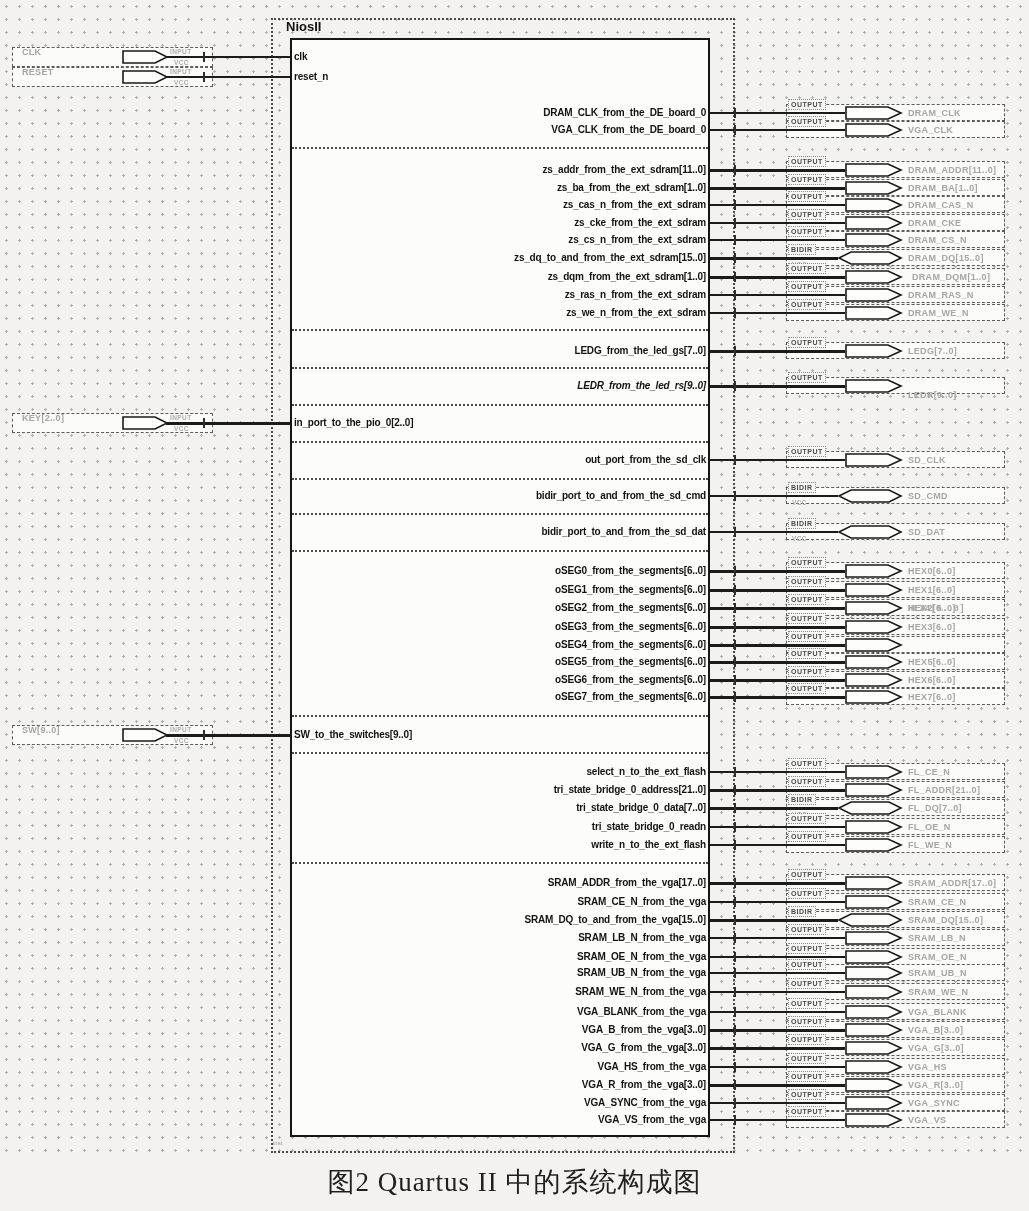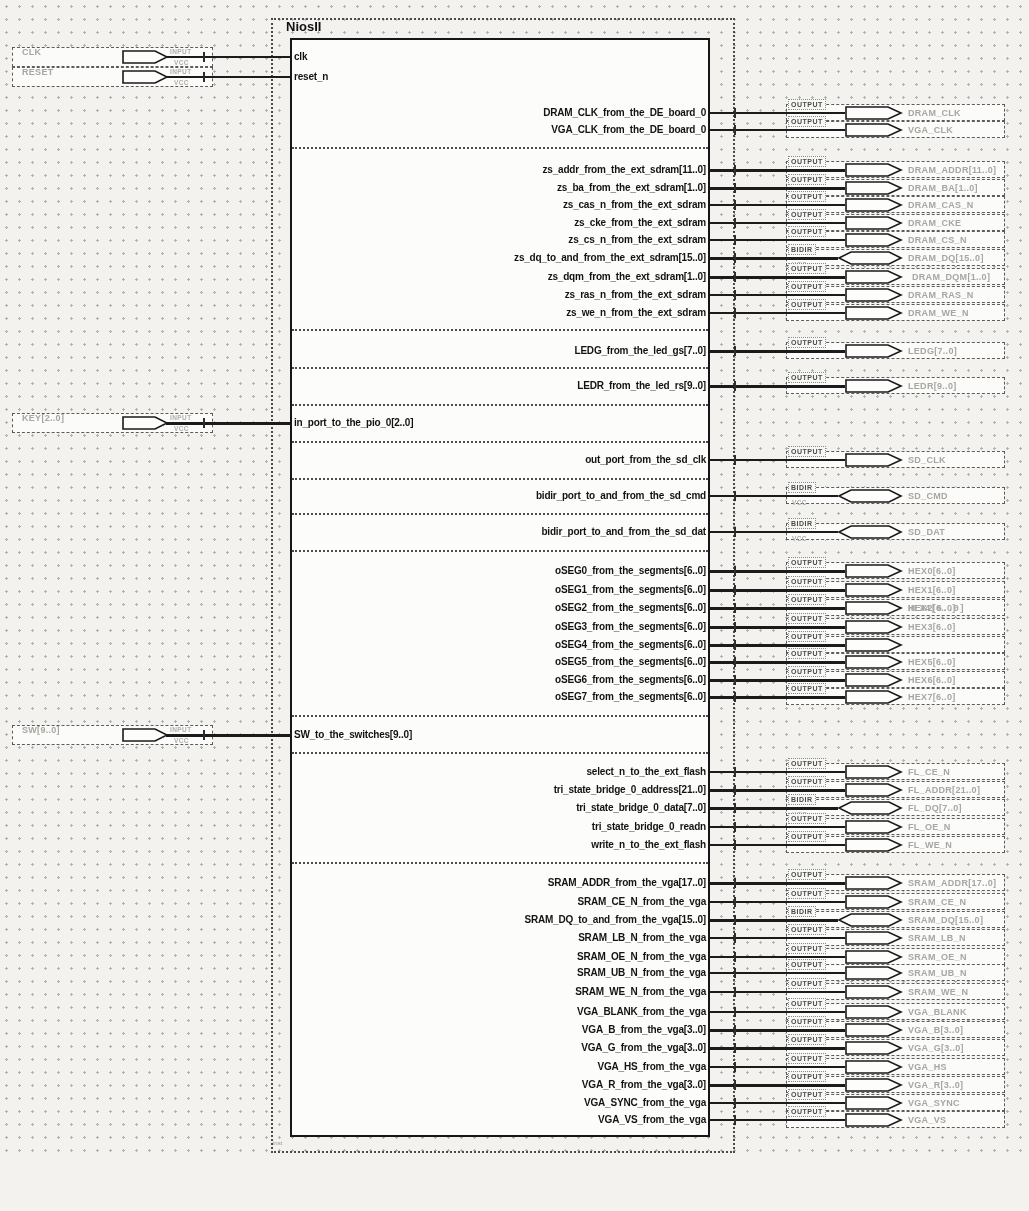--- a/index.html
+++ b/index.html
@@ -33,20 +33,21 @@
 </style>
 </head>
 <body>
 
 <div class="canvas" id="canvas">
   <div class="dots"></div>
   <div class="sel-rect"></div>
   <div class="block"></div>
   <div class="block-title">NiosII</div>
   <div class="inst">inst</div>
+  <div class="caption">图2 Quartus II 中的系统构成图</div>
 <div class="sep" style="top: 147px;"></div>
     <div class="sep" style="top: 329px;"></div>
     <div class="sep" style="top: 367px;"></div>
     <div class="sep" style="top: 404px;"></div>
     <div class="sep" style="top: 441px;"></div>
     <div class="sep" style="top: 478px;"></div>
     <div class="sep" style="top: 513px;"></div>
     <div class="sep" style="top: 550px;"></div>
     <div class="sep" style="top: 715px;"></div>
     <div class="sep" style="top: 752px;"></div>
@@ -173,29 +174,29 @@
     <div class="pin-name" style="left: 908px; top: 308px;">DRAM_WE_N</div>
     <div class="port-label" style="top: 345px; right: 323px;">LEDG_from_the_led_gs[7..0]</div>
     <div class="pin-box" style="left: 786px; top: 342px; width: 219px; height: 17px;"></div>
     <div class="wire" style="left: 710px; top: 350px; width: 135px; height: 3px;"></div>
     <div class="tick" style="left: 734px; top: 346px;"></div>
     <svg class="pin" width="58" height="14" style="left: 845px; top: 344px;">
       <polygon points="1,1 43,1 56,7 43,13 1,13" fill="#fdfdfb" stroke="#1a1a1a" stroke-width="1.6"></polygon>
     </svg>
     <div class="tiny-type" style="left: 788px; top: 337px;">OUTPUT</div>
     <div class="pin-name" style="left: 908px; top: 346px;">LEDG[7..0]</div>
-    <div class="port-label" style="top: 380px; right: 323px;">LEDR_from_the_led_rs[9..0]</div>
+    <div class="port-label" style="top: 380px; right: 323px; font-style: italic;">LEDR_from_the_led_rs[9..0]</div>
     <div class="pin-box" style="left: 786px; top: 377px; width: 219px; height: 17px;"></div>
     <div class="wire" style="left: 710px; top: 385px; width: 135px; height: 3px;"></div>
     <div class="tick" style="left: 734px; top: 381px;"></div>
     <svg class="pin" width="58" height="14" style="left: 845px; top: 379px;">
       <polygon points="1,1 43,1 56,7 43,13 1,13" fill="#fdfdfb" stroke="#1a1a1a" stroke-width="1.6"></polygon>
     </svg>
     <div class="tiny-type" style="left: 788px; top: 372px;">OUTPUT</div>
-    <div class="pin-name" style="left: 908px; top: 381px;">LEDR[9..0]</div>
+    <div class="pin-name" style="left: 908px; top: 390px;">LEDR[9..0]</div>
     <div class="port-label" style="top: 417px; left: 294px;">in_port_to_the_pio_0[2..0]</div>
     <div class="pin-box" style="left: 12px; top: 413px; width: 201px; height: 20px;"></div>
     <div class="wire" style="left: 166px; top: 422px; width: 124px; height: 3px;"></div>
     <div class="tick" style="left: 203px; top: 418px;"></div>
     <svg class="pin" width="46" height="14" style="left: 122px; top: 416px;">
       <polygon points="1,1 33,1 45,7 33,13 1,13" fill="#fdfdfb" stroke="#1a1a1a" stroke-width="1.6"></polygon>
     </svg>
     <div class="pin-name" style="left: 22px; top: 413px;">KEY[2..0]</div>
     <div class="ghost" style="left: 170px; top: 414px;">INPUT</div>
     <div class="ghost" style="left: 174px; top: 425px;">VCC</div>

